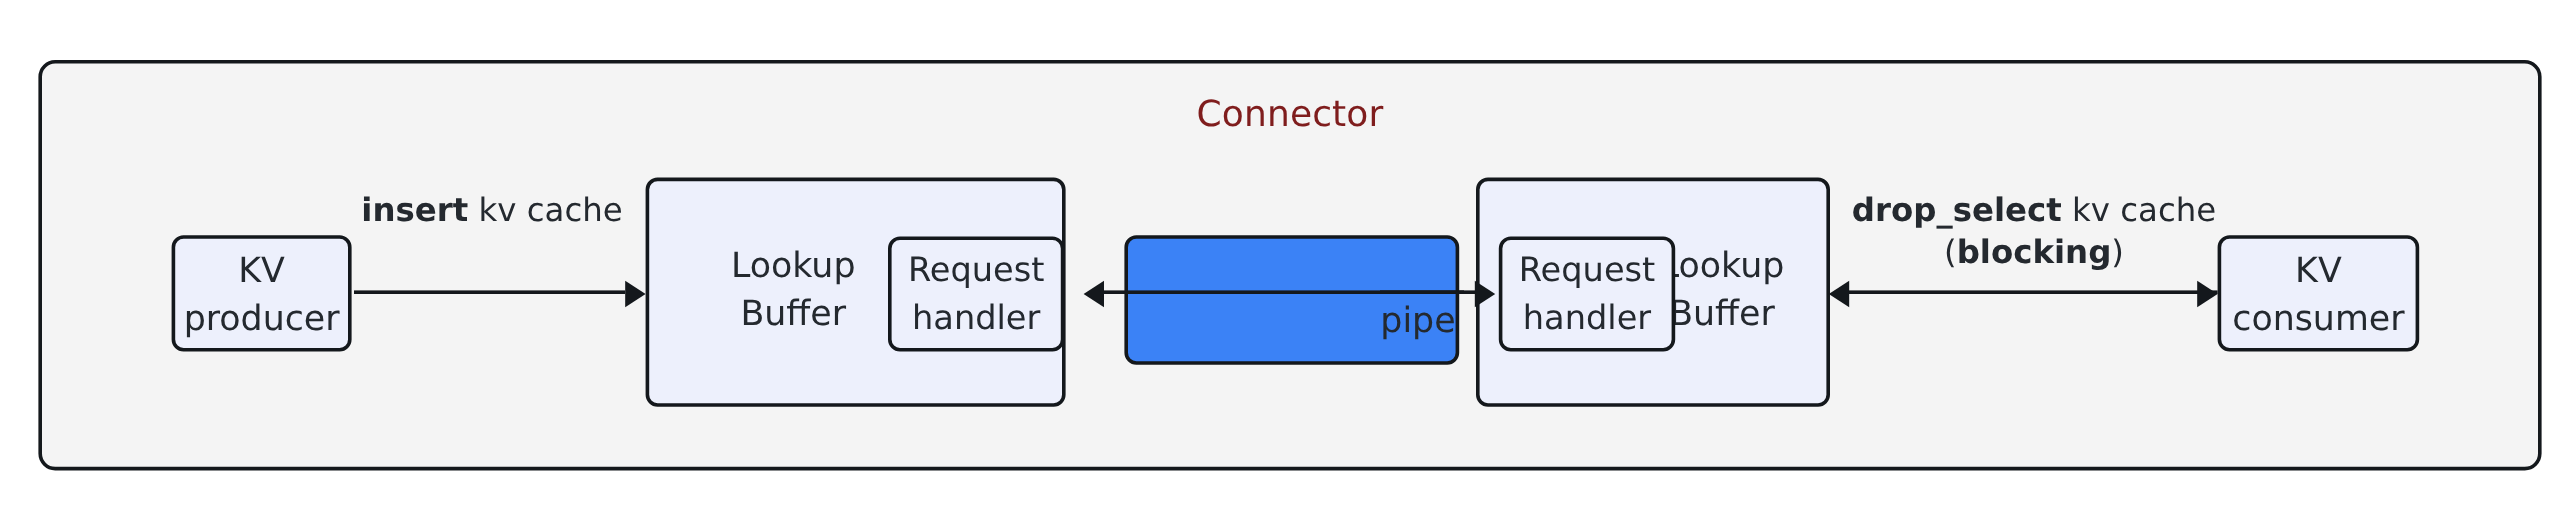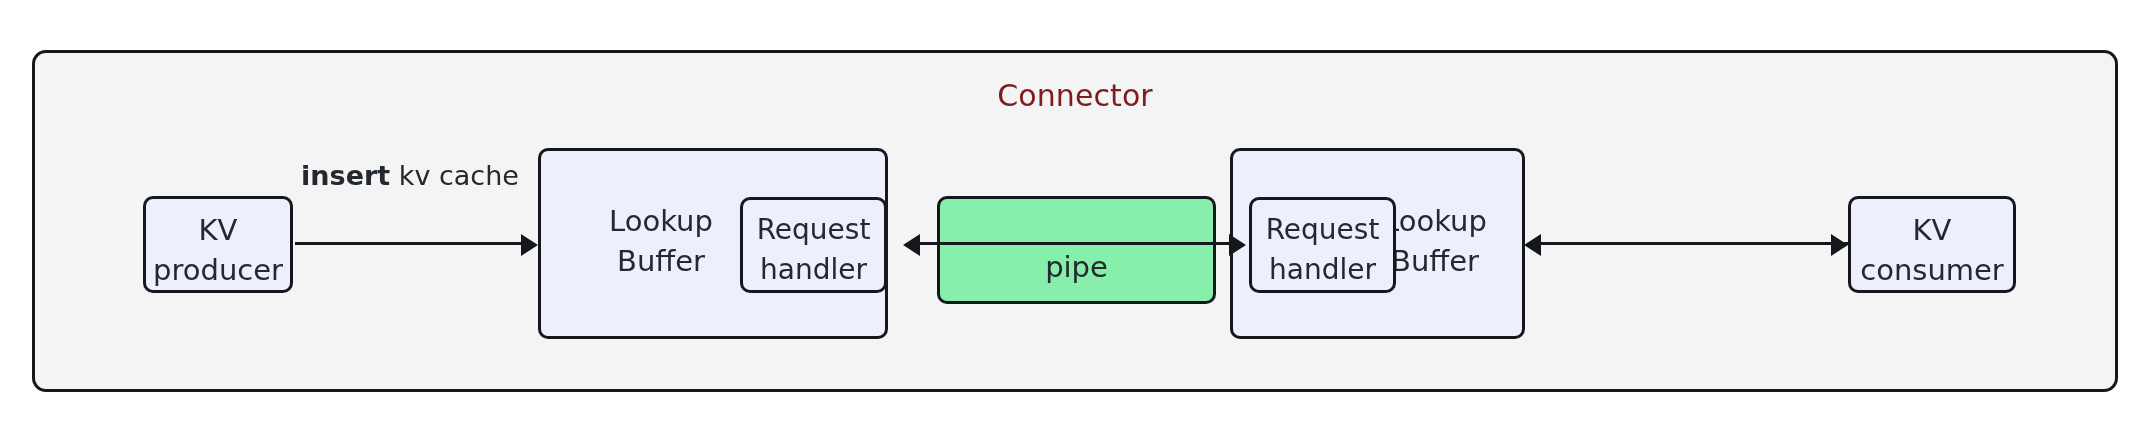--- a/index.html
+++ b/index.html
@@ -45,29 +45,29 @@
     letter-spacing: .1px;
   }
 
   
   .node {
     position: absolute;
     box-sizing: border-box;
     border: 3px solid #14181c;
     border-radius: 10px;
     display: flex;
-    align-items: flex-end;
+    align-items: center;
     justify-content: center;
     text-align: center;
     font-size: 29px;
     line-height: 40px;
     color: #24292f;
   }
   .node.blue   { background: #edf0fc; }
-  .node.green  { background: #86efac; }
+  .node.green  { background: #3b82f6; justify-content: flex-end; }
   .node-label { display: block; white-space: pre-line; }
 
   
   #kv-producer      { left: 143px;  top: 196px; width: 150px; height: 97px; }
   #lookup-buffer-l  { left: 538px;  top: 148px; width: 350px; height: 191px; }
   #req-handler-l    { left: 740px;  top: 197px; width: 147px; height: 96px; font-size: 28px; }
   #pipe             { left: 937px;  top: 196px; width: 279px; height: 108px; align-items: flex-end; }
   #pipe .node-label { padding-bottom: 14px; }
   #lookup-buffer-r  { left: 1230px; top: 148px; width: 295px; height: 191px; }
   #req-handler-r    { left: 1249px; top: 197px; width: 147px; height: 96px; font-size: 28px; }
@@ -175,14 +175,18 @@
   <div class="arrowhead right" id="edge-pipe-right-head"></div>
 
   <div class="edge" id="edge-drop"></div>
   <div class="arrowhead left" id="edge-drop-head-l"></div>
   <div class="arrowhead right" id="edge-drop-head-r"></div>
 
   <div class="edge-label" id="label-insert">
     <div><b>insert</b><span> kv cache</span></div>
   </div>
 
+  <div class="edge-label" id="label-drop">
+    <div><b>drop_select</b><span> kv cache</span></div>
+    <div><span>(</span><b>blocking</b><span>)</span></div>
+  </div>
 
 </div>
 
 </body></html>

